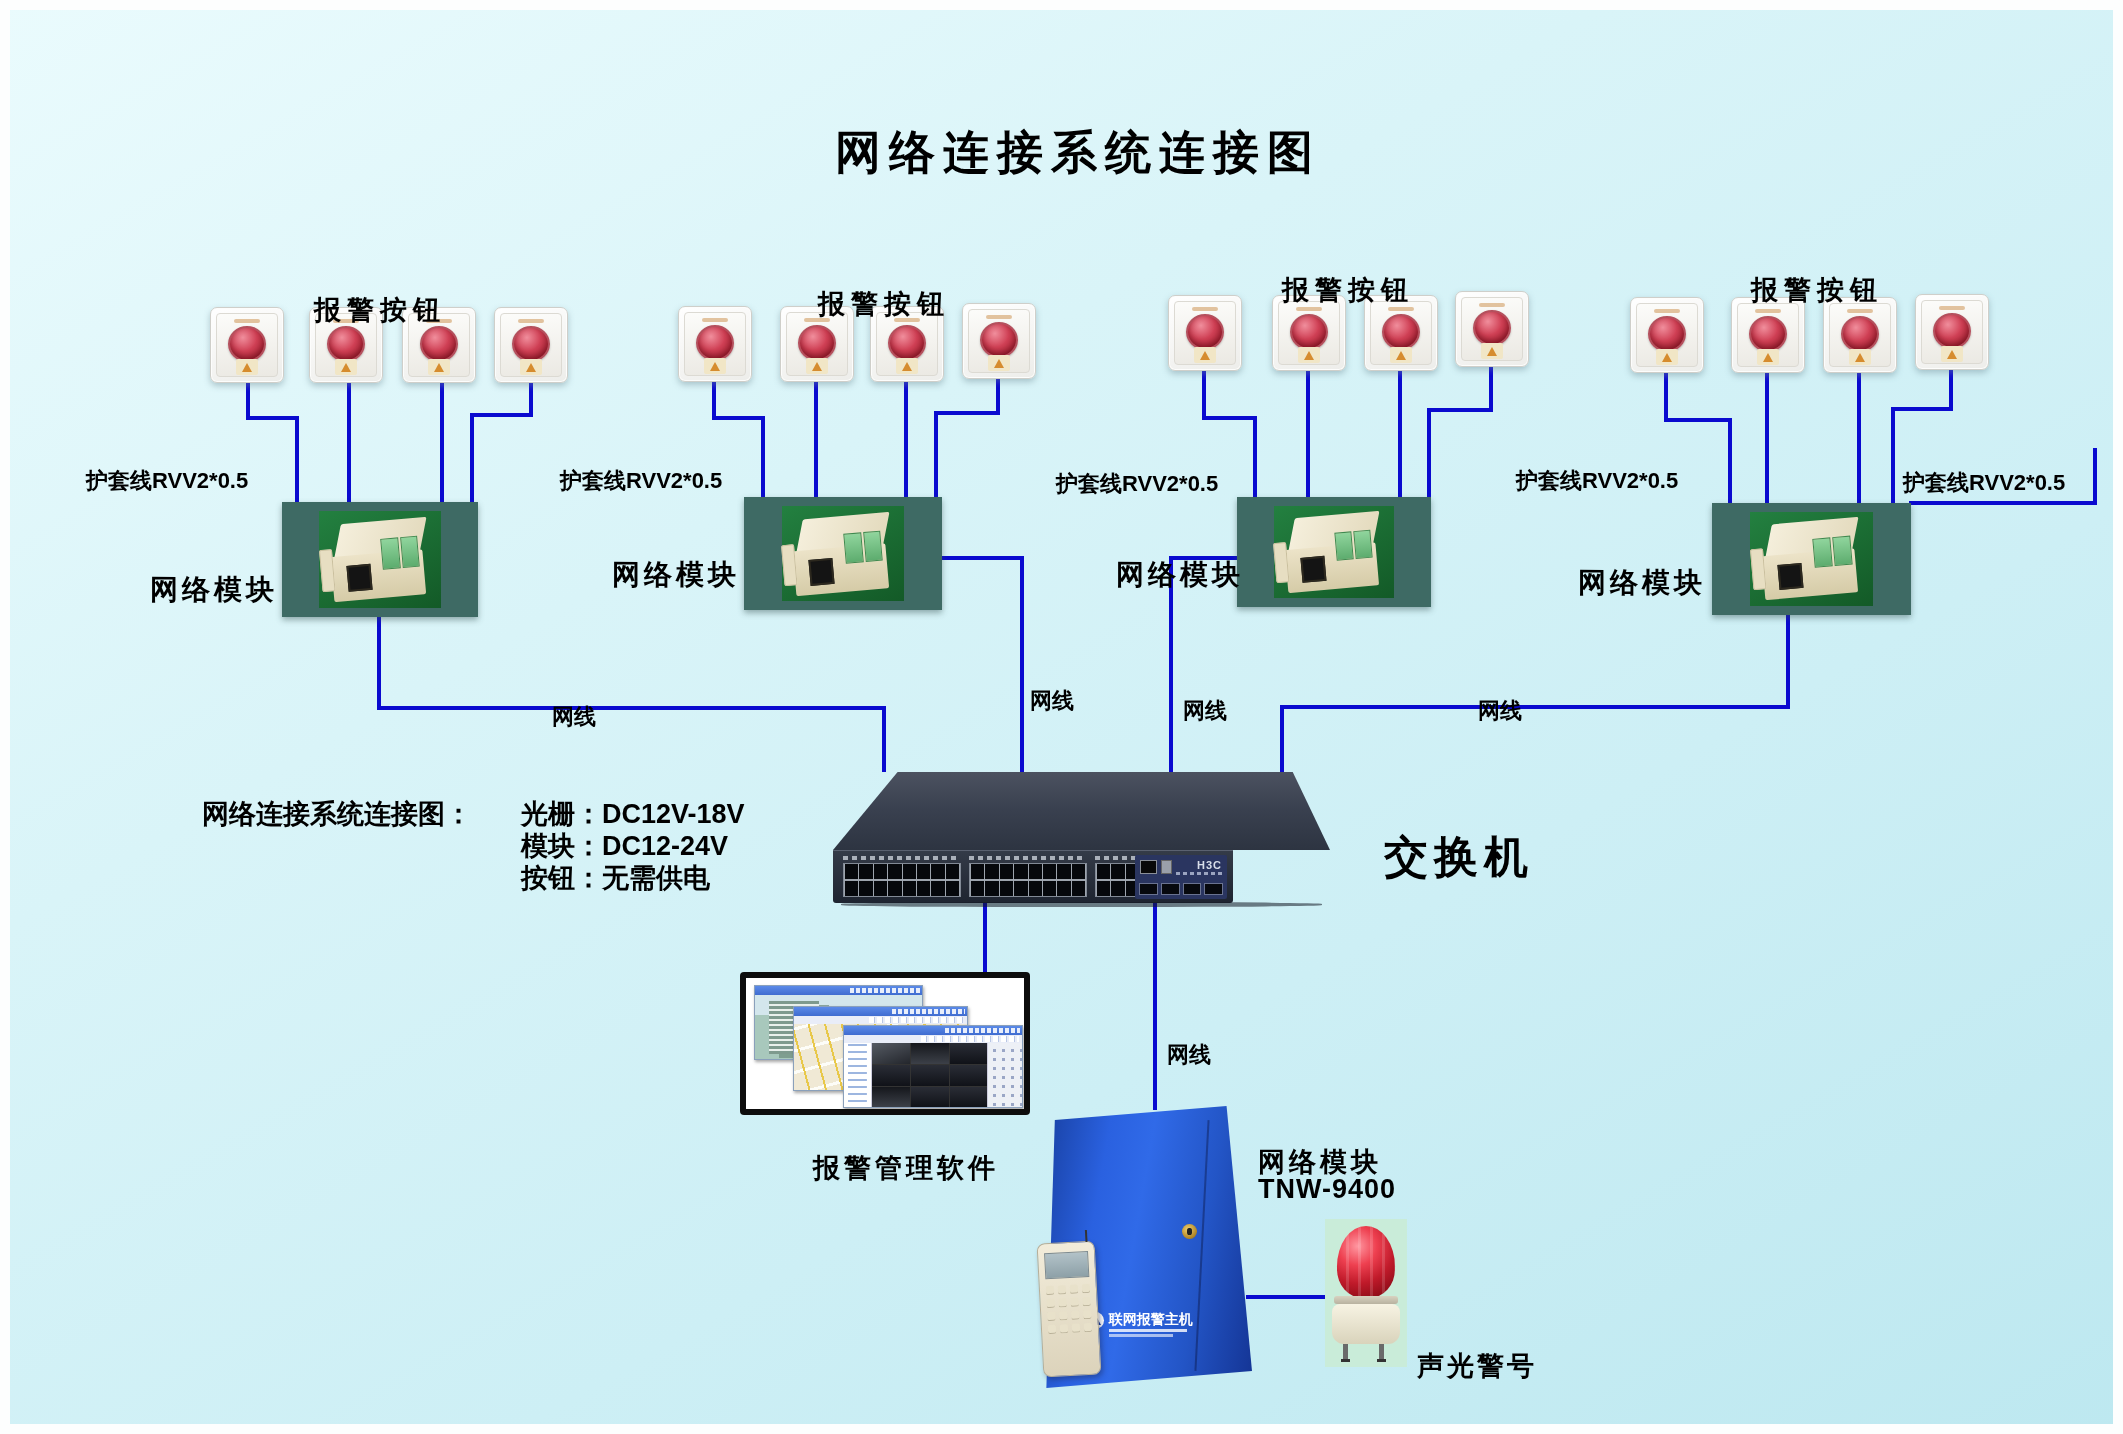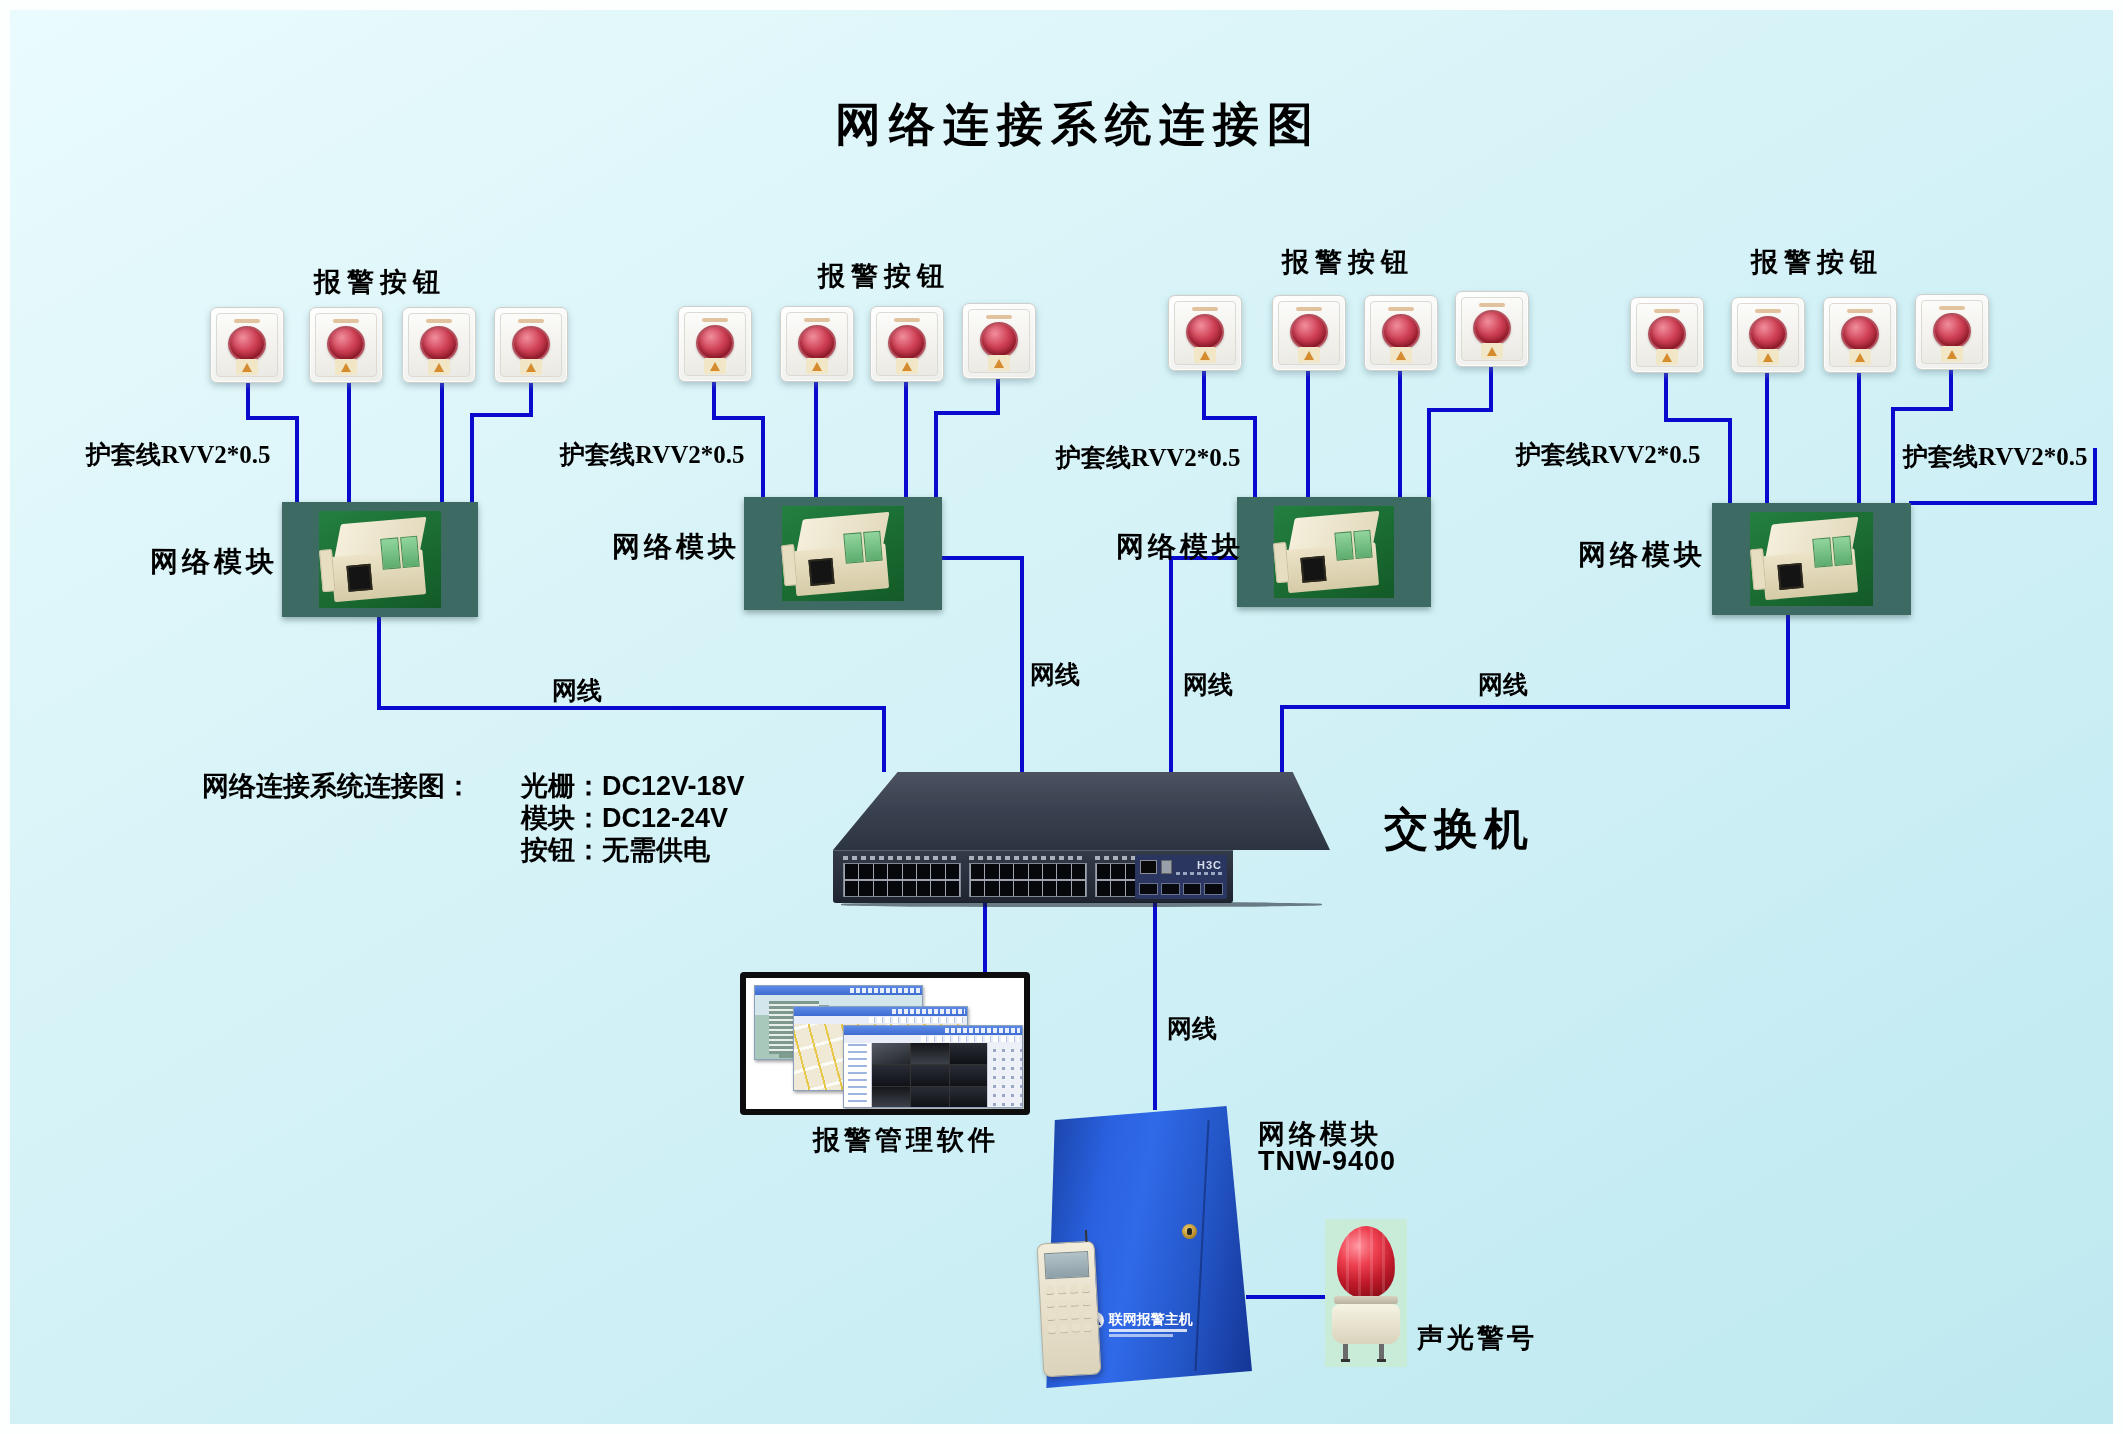--- a/index.html
+++ b/index.html
@@ -1,22 +1,22 @@
 <!DOCTYPE html>
 <html><head>
 <meta charset="utf-8">
 <style>
   html,body{margin:0;padding:0;}
   body{font-family:"Liberation Sans","DejaVu Sans",sans-serif;background:#9fb8bd;}
   #canvas{position:relative;width:2123px;height:1434px;overflow:hidden;
     background:linear-gradient(150deg,#eafbfd 0%,#d9f4f8 35%,#cdeff5 65%,#bde8f0 100%);}
   #frame{position:absolute;inset:0;border:10px solid #fdfefe;pointer-events:none;z-index:50;}
-  .lbl{position:absolute;color:#000;font-weight:700;white-space:nowrap;z-index:20;}
+  .lbl{position:absolute;color:#000;font-weight:700;white-space:nowrap;z-index:20;margin-top:28px;}
   .cjk27{font-size:27px;}
-  .cjk26{font-size:25px;letter-spacing:0px;font-family:Liberation Serif, serif;}
+  .cjk26{font-size:22px;letter-spacing:0px;}
   .cjk28{font-size:28px;}
   .wire{position:absolute;background:#0a0acf;z-index:5;}
 
   
   .panel{position:absolute;width:72px;height:74px;background:linear-gradient(160deg,#ffffff,#ededea);
     border:1px solid #cfcfca;border-radius:7px;z-index:10;
     box-shadow:0 3px 6px rgba(110,140,150,.45), inset 0 0 0 1px #fdfdfc;}
   .panel-inner{position:absolute;inset:5px;border:1px solid #dcdad3;border-radius:4px;
     background:linear-gradient(175deg,#fcfcfa,#ebe9e3);}
   .brand{position:absolute;top:5px;left:50%;transform:translateX(-50%);width:26px;height:4px;

